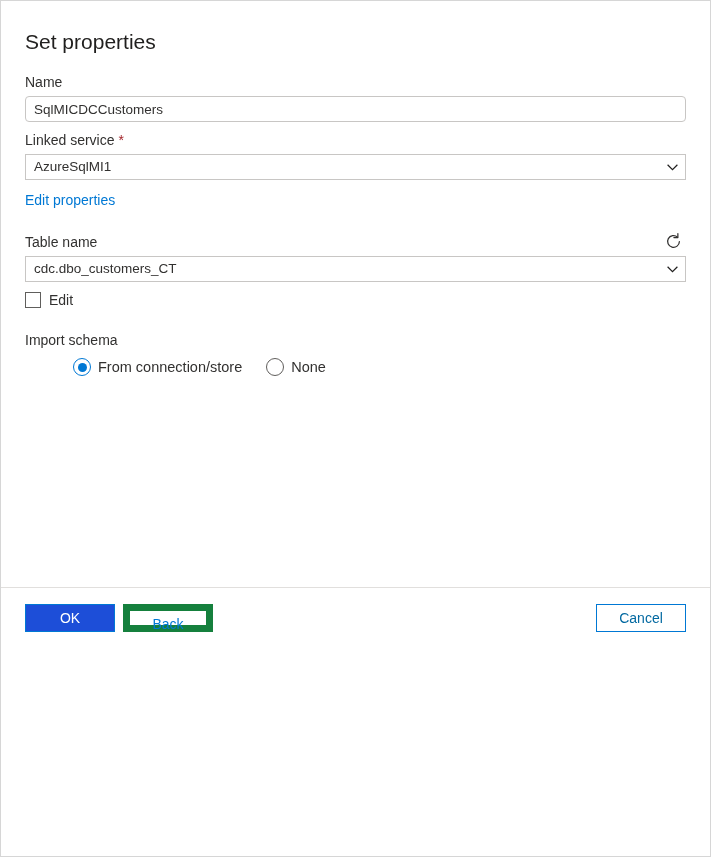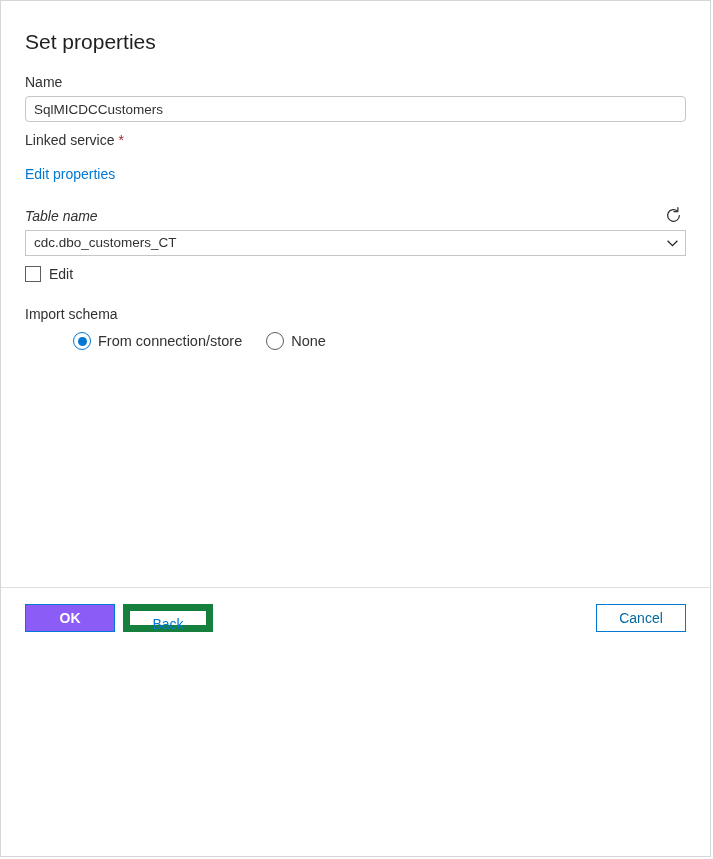--- a/index.html
+++ b/index.html
@@ -104,21 +104,20 @@
     line-height: 20px;
     margin-top: 10px;
     text-decoration: none;
     cursor: pointer;
   }
 
   .label-row {
     display: flex;
     align-items: flex-end;
     justify-content: space-between;
-    font-style: italic;
   }
   .refresh-btn {
     width: 26px;
     height: 26px;
     display: flex;
     align-items: center;
     justify-content: center;
     cursor: pointer;
     margin-bottom: 2px;
   }
@@ -208,24 +207,23 @@
     padding: 0 16px;
     font-size: 14px;
     font-family: "Liberation Sans", sans-serif;
     cursor: pointer;
     box-sizing: border-box;
     border-radius: 0;
     line-height: 26px;
     text-align: center;
   }
   .btn-primary {
-    background: #8b5cf6;
+    background: #1d4ed8;
     border: 1px solid #0078d4;
     color: #ffffff;
-    font-weight: bold;
   }
   .btn-secondary {
     background: #ffffff;
     border: 7px solid #15803d;
     color: #0078d4;
     margin-left: 8px;
   }
   .btn-cancel {
     background: #ffffff;
     border: 1px solid #0078d4;
@@ -247,20 +245,28 @@
 
     <div class="field-block">
       <span class="field-label">Name</span>
       <input class="text-input" type="text" value="SqlMICDCCustomers" style="">
     </div>
 
     <div class="field-block">
       <span class="field-label">
         <span>Linked service</span><span class="req-star">*</span>
       </span>
+      <div class="select-wrap">
+        <div class="select-box">AzureSqlMI1</div>
+        <span class="chevron">
+          <svg width="11" height="7" viewBox="0 0 11 7">
+              <path d="M0.6 0.8 L5.5 5.6 L10.4 0.8" fill="none" stroke="#201f1e" stroke-width="1.2"></path>
+            </svg>
+        </span>
+      </div>
       <a class="link">Edit properties</a>
     </div>
 
     <div class="field-block" style="margin-top:16px;">
       <div class="label-row">
         <span class="field-label">Table name</span>
         <span class="refresh-btn">
           <svg width="19" height="19" viewBox="0 0 20 20">
             <path d="M16.2 10 A6.2 6.2 0 1 1 14.2 5.4" fill="none" stroke="#323130" stroke-width="1.3" stroke-linecap="round"></path>
             <path d="M14.6 1.6 L14.6 5.8 L10.4 5.8" fill="none" stroke="#323130" stroke-width="1.3" stroke-linecap="round" stroke-linejoin="round"></path>

